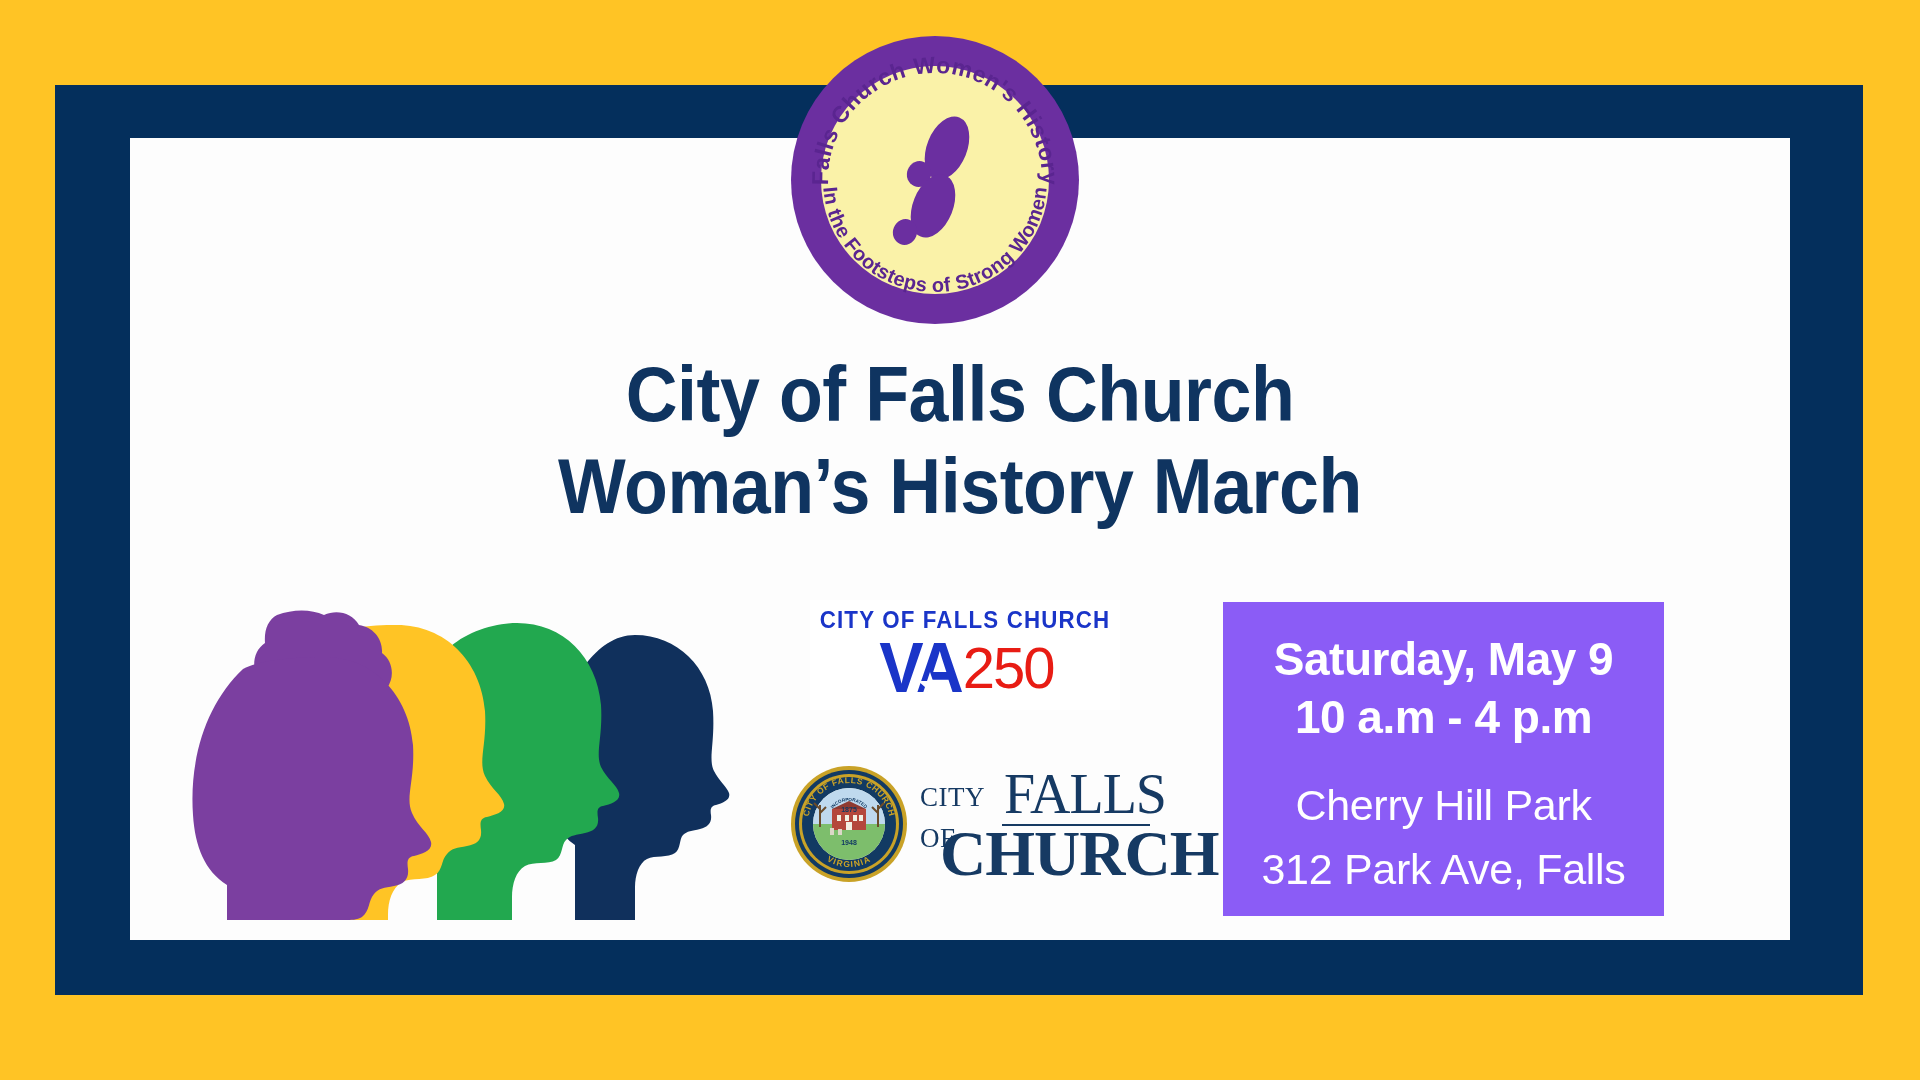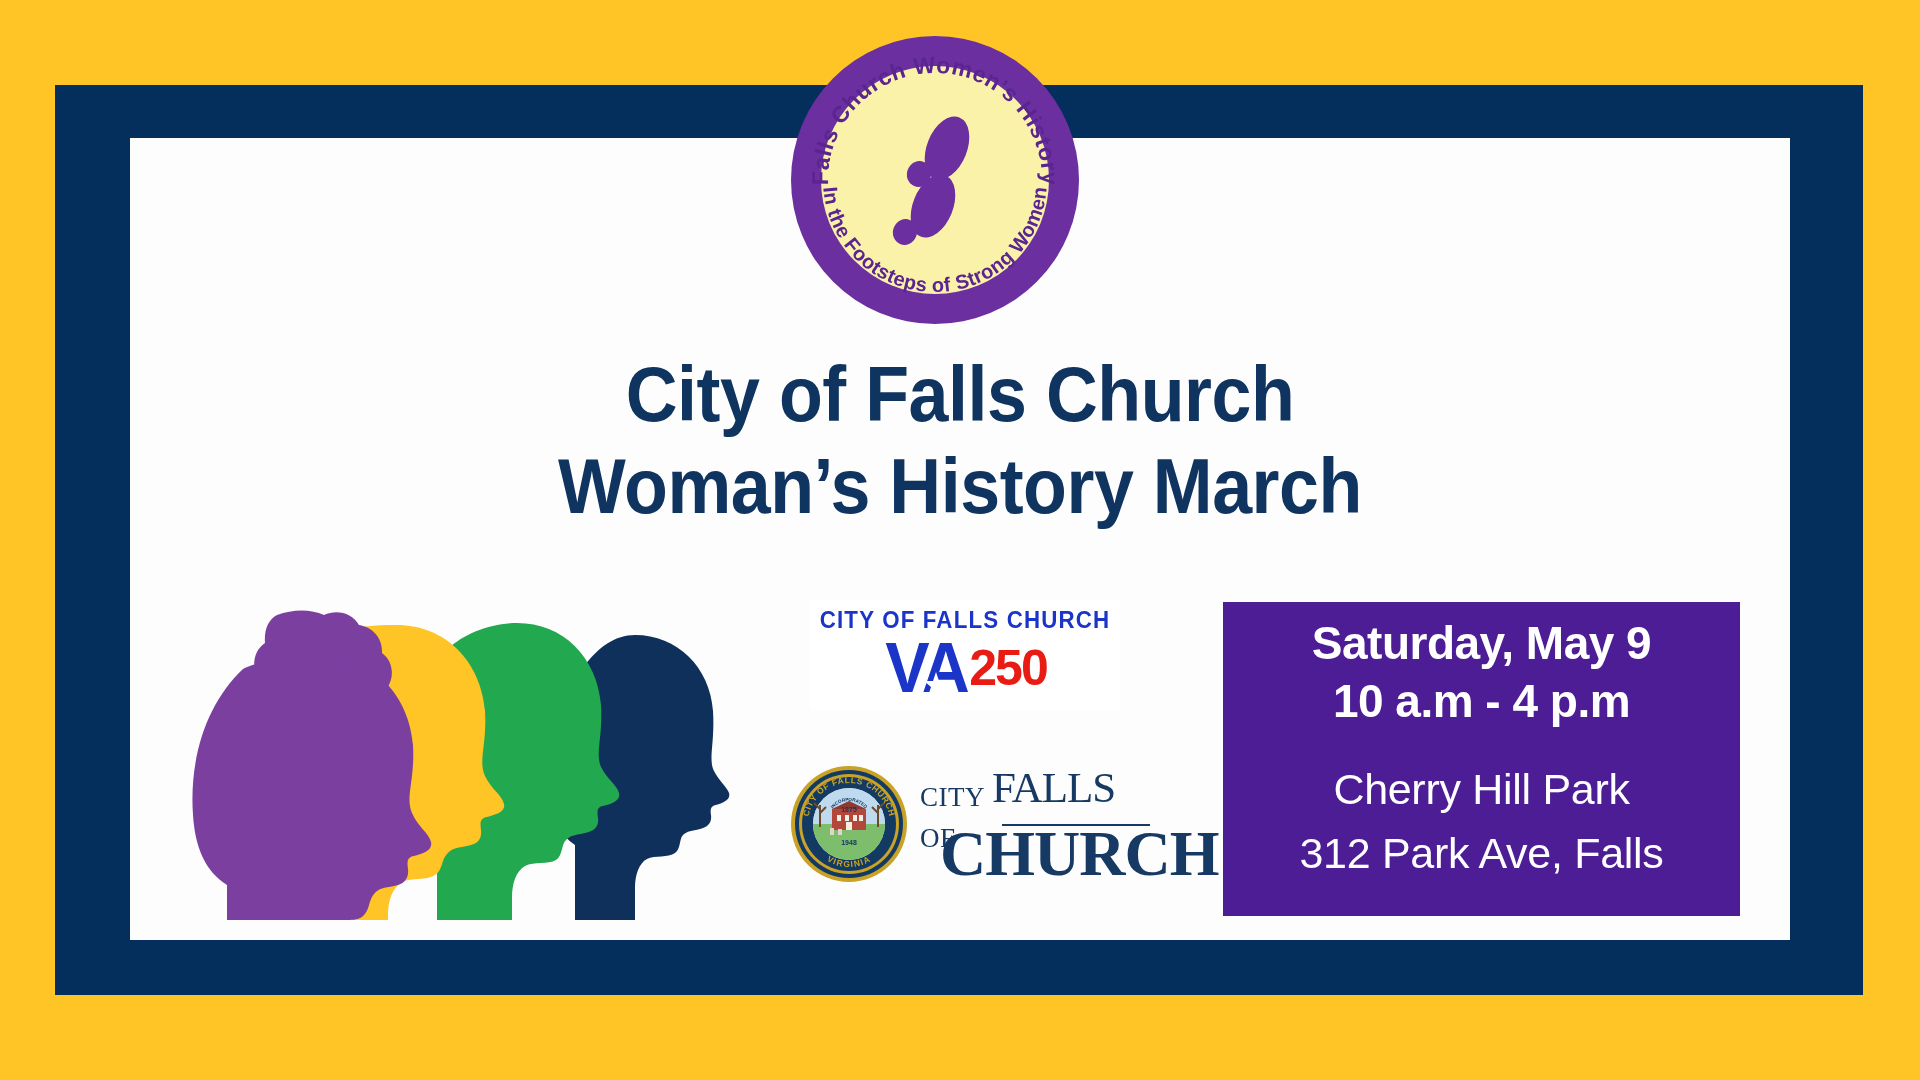--- a/index.html
+++ b/index.html
@@ -113,22 +113,22 @@
     color: #1A35C8;
     font-weight: bold;
     font-size: 70px;
     letter-spacing: -3px;
     vertical-align: middle;
     transform: scaleX(0.95);
     display: inline-block;
   }
   .va250-num {
     color: #E81C14;
-    font-weight: bold;
-    font-size: 50px;
+    font-weight: normal;
+    font-size: 58px;
     letter-spacing: -2px;
     vertical-align: middle;
     display: inline-block;
   }
   .va-star {
     position: relative;
     display: inline-block;
     width: 0; height: 0;
     vertical-align: middle;
   }
@@ -158,23 +158,23 @@
   .cw-cityof {
     position: absolute;
     left: 0;
     top: 20px;
     font-size: 27px;
     letter-spacing: 0.5px;
   }
   .cw-cityof .cw-of { display: block; margin-top: 14px; }
   .cw-falls {
     position: absolute;
-    left: 72px;
+    left: 84px;
     top: 2px;
-    font-size: 43px;
+    font-size: 56px;
     letter-spacing: -1px;
     font-family: Liberation Serif, serif;
   }
   .cw-church {
     position: absolute;
     left: 20px;
     top: 58px;
     font-size: 64px;
     letter-spacing: -1px;
     font-weight: bold;
@@ -186,28 +186,28 @@
     width: 148px;
     height: 2px;
     background: #163A63;
   }
 
   
   #info-box {
     position: absolute;
     left: 1223px;
     top: 602px;
-    width: 517px;
+    width: 441px;
     height: 314px;
-    background: #4c1d95;
+    background: #8b5cf6;
     z-index: 5;
     color: #FFFFFF;
     text-align: center;
     box-sizing: border-box;
-    padding-top: 12px;
+    padding-top: 28px;
   }
   .info-when {
     font-weight: bold;
     font-size: 46px;
     line-height: 58px;
     letter-spacing: -0.5px;
     white-space: nowrap;
   }
   .info-where {
     font-weight: normal;

